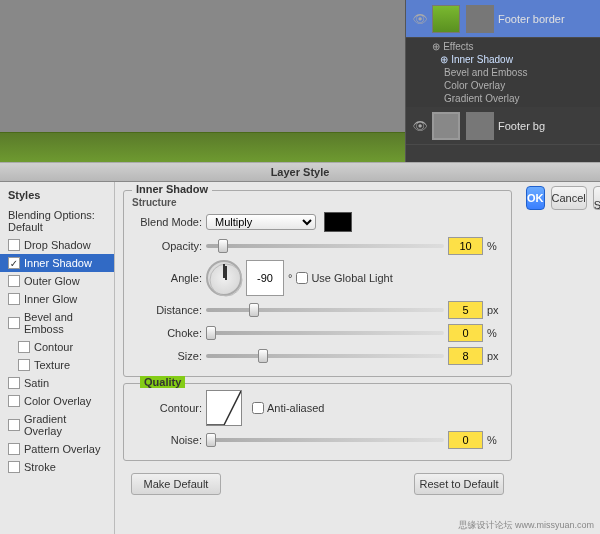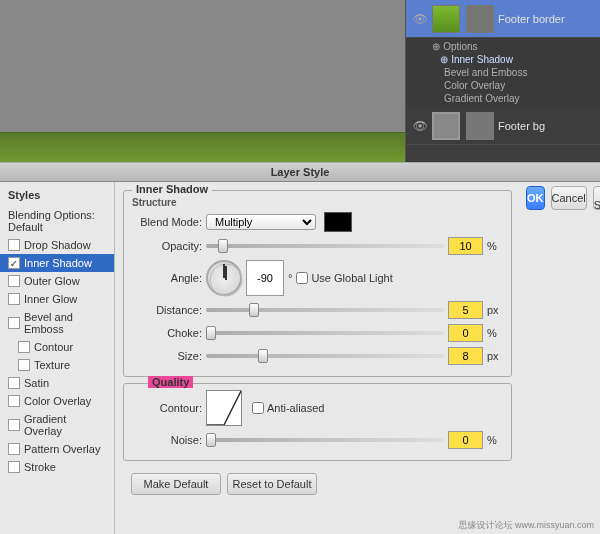--- a/index.html
+++ b/index.html
@@ -305,21 +305,21 @@
       cursor: pointer;
       position: relative;
       overflow: hidden;
     }
 
     
     .bottom-buttons {
       display: flex;
       gap: 6px;
       padding: 6px 8px;
-      justify-content: flex-start;
+      justify-content: space-between;
     }
     .btn-default {
       height: 22px;
       min-width: 90px;
       border: 1px solid #aaa;
       background: linear-gradient(to bottom, #f0f0f0, #d8d8d8);
       border-radius: 3px;
       font-size: 11px;
       cursor: pointer;
       color: #333;
@@ -391,21 +391,21 @@
   <div class="layers-panel">
 
     <div class="layer-item active">
       <div class="eye-icon">👁</div>
       <div class="layer-thumb footer-border-thumb"></div>
       <div class="layer-thumb-mask"></div>
       <span class="layer-label">Footer border</span>
     </div>
 
     <div class="effects-section">
-      <div class="effect-label">⊕ Options</div>
+      <div class="effect-label">⊕ Effects</div>
       <div class="effect-label active-effect" style="padding-left:8px;">⊕ Inner Shadow</div>
       <div class="effect-label" style="padding-left:12px;">Bevel and Emboss</div>
       <div class="effect-label" style="padding-left:12px;">Color Overlay</div>
       <div class="effect-label" style="padding-left:12px;">Gradient Overlay</div>
     </div>
 
     <div class="layer-item">
       <div class="eye-icon">👁</div>
       <div class="layer-thumb footer-bg-thumb"></div>
       <div class="layer-thumb-mask"></div>
@@ -544,21 +544,21 @@
           <div class="slider-track">
             <div class="slider-thumb" style="left:22%;"></div>
           </div>
         </div>
         <input type="text" class="number-input" value="8" style="">
         <span class="unit-label">px</span>
       </div>
     </div>
 
     <div style="border:1px solid #aaa; border-radius:3px; padding:6px 8px; margin-bottom:6px; position:relative; background:#e8e8e8;">
-      <div style="position:absolute; top:-8px; left:24px; background:#ec4899; padding:0 4px; font-size:11px; font-weight:bold; color:#333;">Quality</div>
+      <div style="position:absolute; top:-8px; left:16px; background:#84cc16; padding:0 4px; font-size:11px; font-weight:bold; color:#333;">Quality</div>
 
       <div class="form-row">
         <span class="form-label">Contour:</span>
         <div class="contour-preview">
           <svg width="34" height="34" viewBox="0 0 34 34">
             <rect width="34" height="34" fill="white"></rect>
             <polyline points="0,34 17,34 34,0" fill="none" stroke="#333" stroke-width="1.5"></polyline>
           </svg>
         </div>
         <label class="checkbox-label" style="margin-left:6px;">

